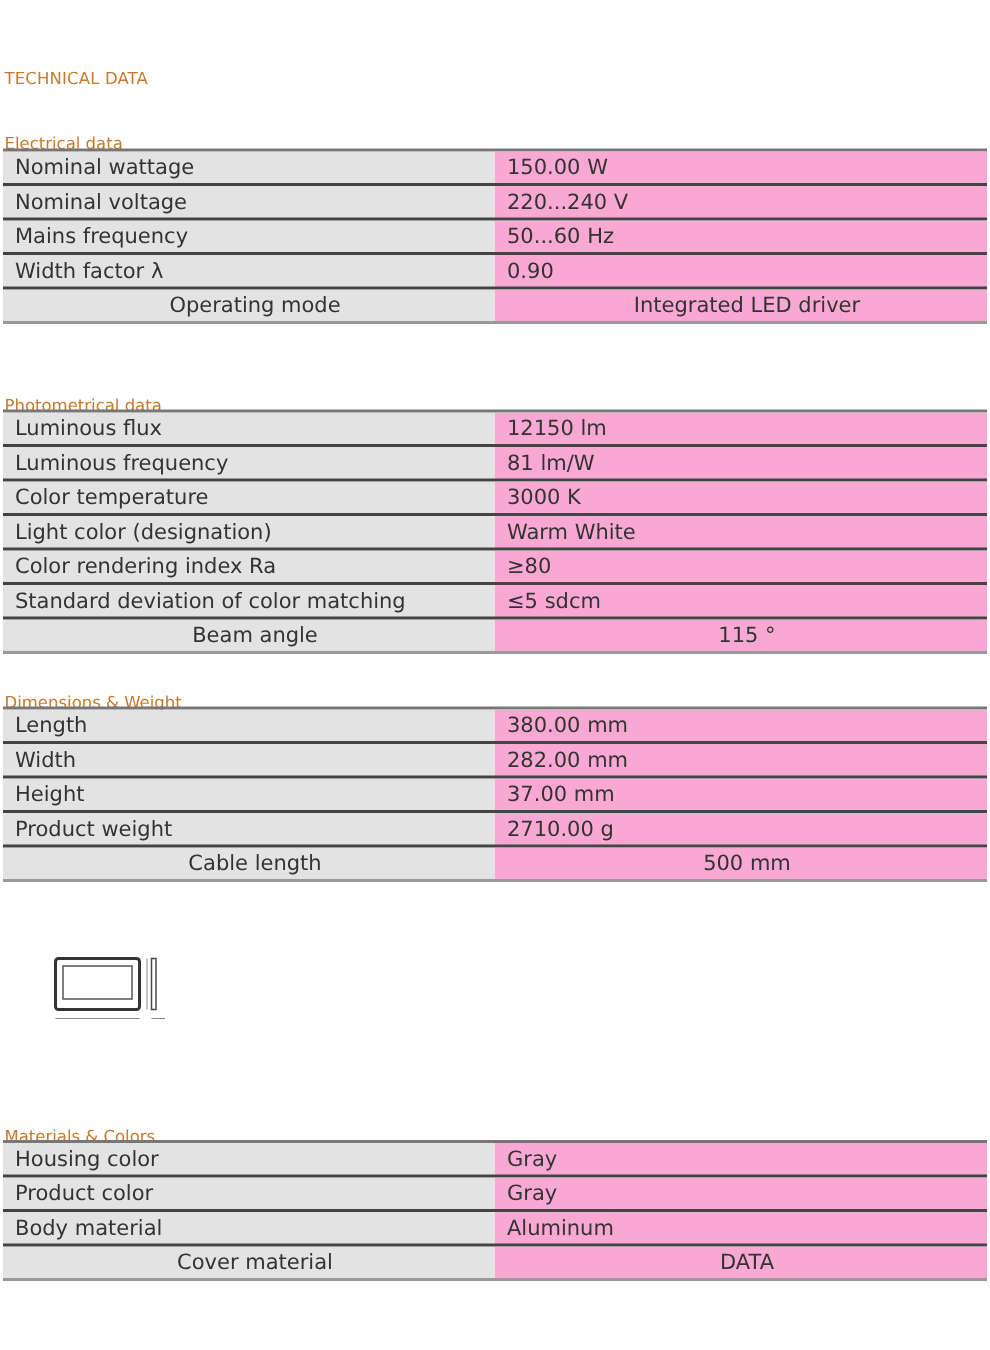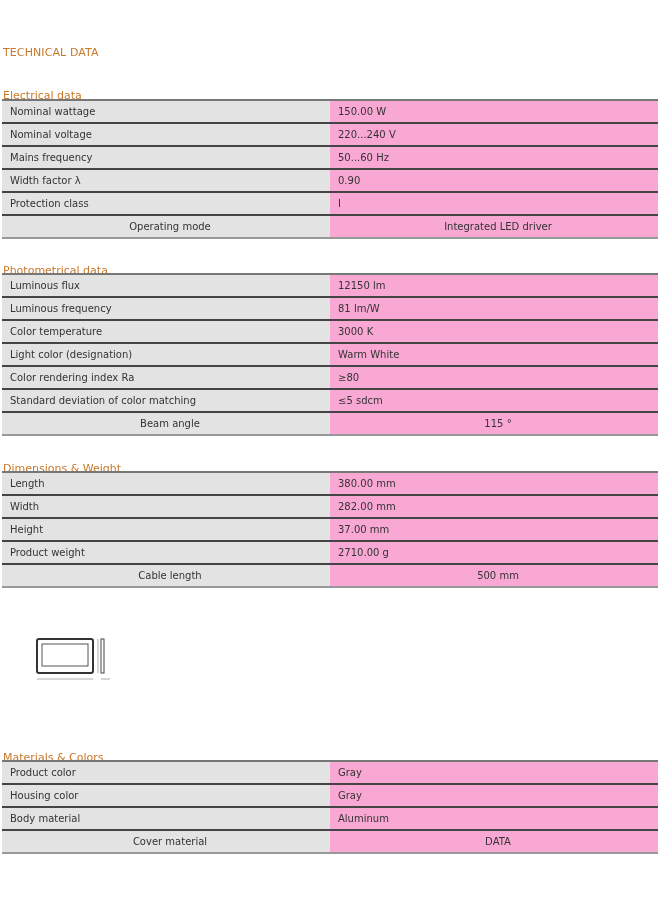--- a/index.html
+++ b/index.html
@@ -15,21 +15,21 @@
     position: absolute; left: 3px;
     font-size: 11px; color: #c8782a; margin-top: 12px;
   }
   table.spec {
     position: absolute; left: 2px; width: 656px;
     border-collapse: collapse; table-layout: fixed;
     border-top: 2px solid #777;
   }
   table.spec td {
     height: 21px; padding: 0 0 0 8px;
-    font-size: 10px; color: #333;
+    font-size: 14px; color: #333;
     border-bottom: 2px solid #444;
     white-space: nowrap; overflow: hidden;
   }
   table.spec tr:last-child td { border-bottom: 2px solid #999; text-align: center; }
   table.spec td.k { background: #e3e3e3; width: 320px; }
   table.spec td.v { background: #f9a8d4; }
   .diagram { position: absolute; left: 32px; top: 636px; }
 </style>
 </head>
 <body>
@@ -47,24 +47,20 @@
         <td class="k">Nominal voltage</td>
         <td class="v">220...240 V</td>
       </tr>
   <tr>
         <td class="k">Mains frequency</td>
         <td class="v">50...60 Hz</td>
       </tr>
   <tr>
         <td class="k">Width factor λ</td>
         <td class="v">0.90</td>
-      </tr>
-  <tr>
-        <td class="k">Protection class</td>
-        <td class="v">I</td>
       </tr>
   <tr>
         <td class="k">Operating mode</td>
         <td class="v">Integrated LED driver</td>
       </tr>
 </tbody>
   </table>
 
 <div class="section-title" style="top:252px">Photometrical data</div>
 <table class="spec" style="top:273px">
@@ -134,25 +130,25 @@
     <line x1="5" y1="43" x2="61" y2="43" stroke="#777" stroke-width="0.6"></line>
     <rect x="69" y="3" width="3" height="34" fill="none" stroke="#444" stroke-width="1"></rect>
     <line x1="69" y1="43" x2="78" y2="43" stroke="#777" stroke-width="0.6"></line>
   </svg>
 </div>
 
 <div class="section-title" style="top:739px">Materials &amp; Colors</div>
 <table class="spec" style="top:760px">
   <tbody>
       <tr>
-        <td class="k">Product color</td>
+        <td class="k">Housing color</td>
         <td class="v">Gray</td>
       </tr>
   <tr>
-        <td class="k">Housing color</td>
+        <td class="k">Product color</td>
         <td class="v">Gray</td>
       </tr>
   <tr>
         <td class="k">Body material</td>
         <td class="v">Aluminum</td>
       </tr>
   <tr>
         <td class="k">Cover material</td>
         <td class="v">DATA</td>
       </tr>

